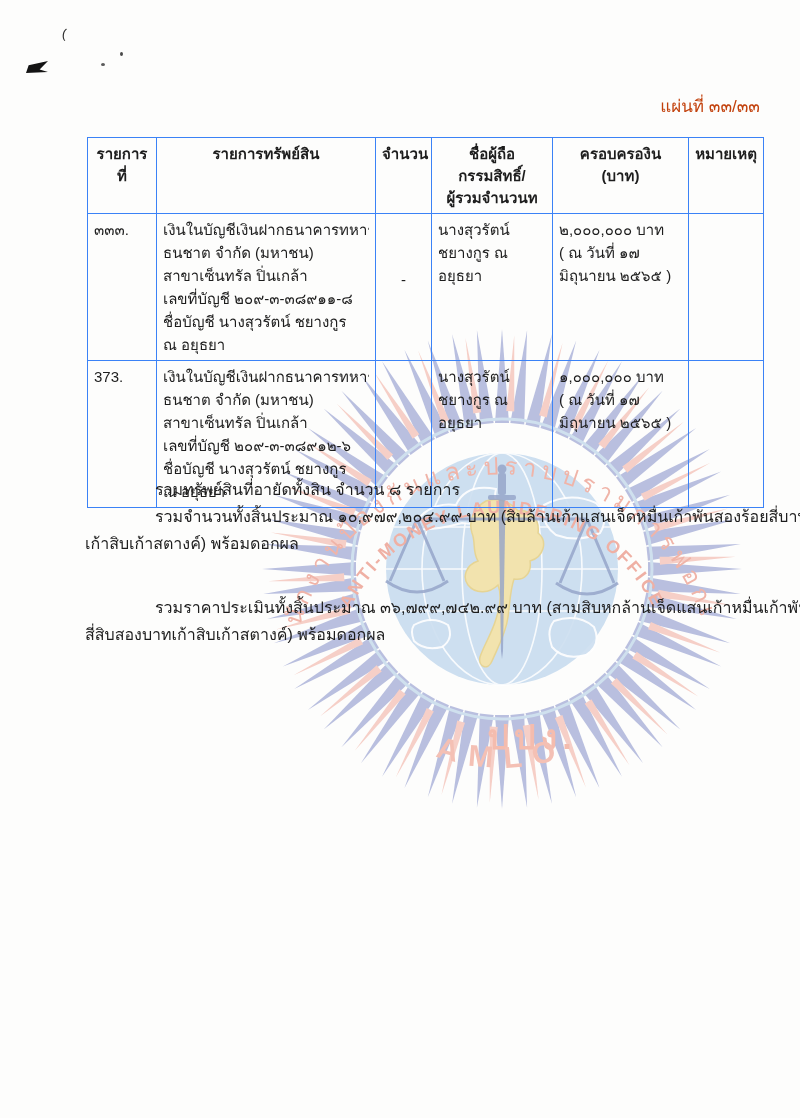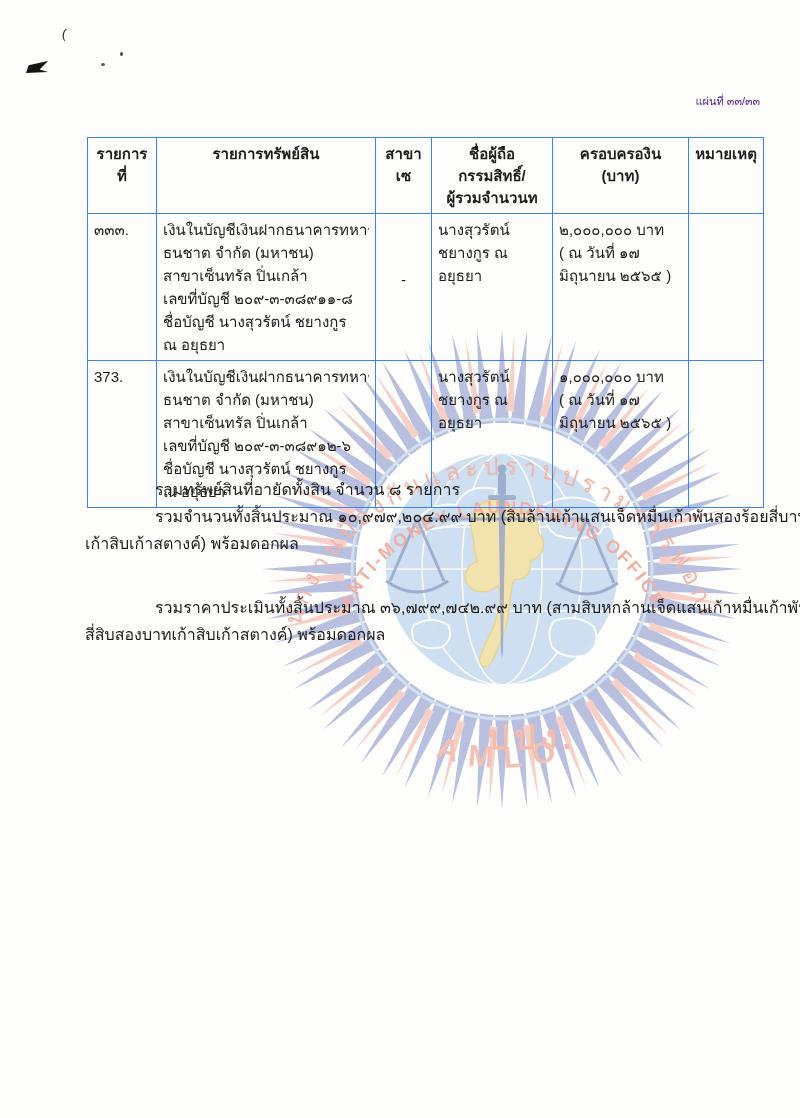--- a/index.html
+++ b/index.html
@@ -7,21 +7,21 @@
     position:relative;width:800px;height:1118px;background:#fdfdfc;overflow:hidden;
     font-family:"Liberation Sans",sans-serif;color:#1d1d1d;
   }
   
   .mark-paren{position:absolute;left:62px;top:26px;font-size:13px;color:#2a2a2a;transform:rotate(8deg);}
   .mark-blob{position:absolute;left:26px;top:61px;width:22px;height:12px;background:#141414;
              clip-path:polygon(0 100%,12% 35%,100% 0,62% 70%,100% 92%,0 100%);}
   .speck1{position:absolute;left:120px;top:52px;width:3px;height:4px;background:#4a4a4a;border-radius:50%;}
   .speck2{position:absolute;left:101px;top:63px;width:4px;height:3px;background:#5a5a5a;border-radius:50%;}
   
-  .page-number{position:absolute;left:560px;top:92px;width:200px;text-align:right;font-size:11px;color:#4c1d95;}
+  .page-number{position:absolute;left:560px;top:92px;width:200px;text-align:right;font-size:17px;color:#c2410c;}
   
   .watermark{position:absolute;left:262px;top:329px;width:480px;height:480px;z-index:1;}
   .wm-thai{font-size:24px;letter-spacing:5px;fill:#f0b4a8;}
   .wm-eng{font-size:18px;letter-spacing:2.5px;fill:#efb0a4;font-weight:bold;}
   .wm-amlo{font-size:30px;letter-spacing:12px;fill:#f4c0b4;font-weight:bold;}
   .wm-ppng{font-size:34px;letter-spacing:5px;fill:#f4bcae;font-weight:bold;}
   
   .asset-table{
     position:absolute;left:87px;top:137px;width:676px;z-index:2;
     border-collapse:collapse;table-layout:fixed;font-size:15px;background:transparent;
@@ -166,21 +166,21 @@
         <col style="width:219px">
         <col style="width:56px">
       <col style="width:121px">
         <col style="width:136px">
         <col style="width:75px">
     </colgroup>
     <thead>
       <tr>
         <th>รายการที่</th>
         <th>รายการทรัพย์สิน</th>
-        <th>สาขาเซ</th>
+        <th>จำนวน</th>
         <th>
           <div>ชื่อผู้ถือกรรมสิทธิ์/</div>
           <div>ผู้รวมจำนวนท</div>
         </th>
         <th>
           <div>ครอบครองิน</div>
           <div>(บาท)</div>
         </th>
         <th>หมายเหตุ</th>
       </tr>

